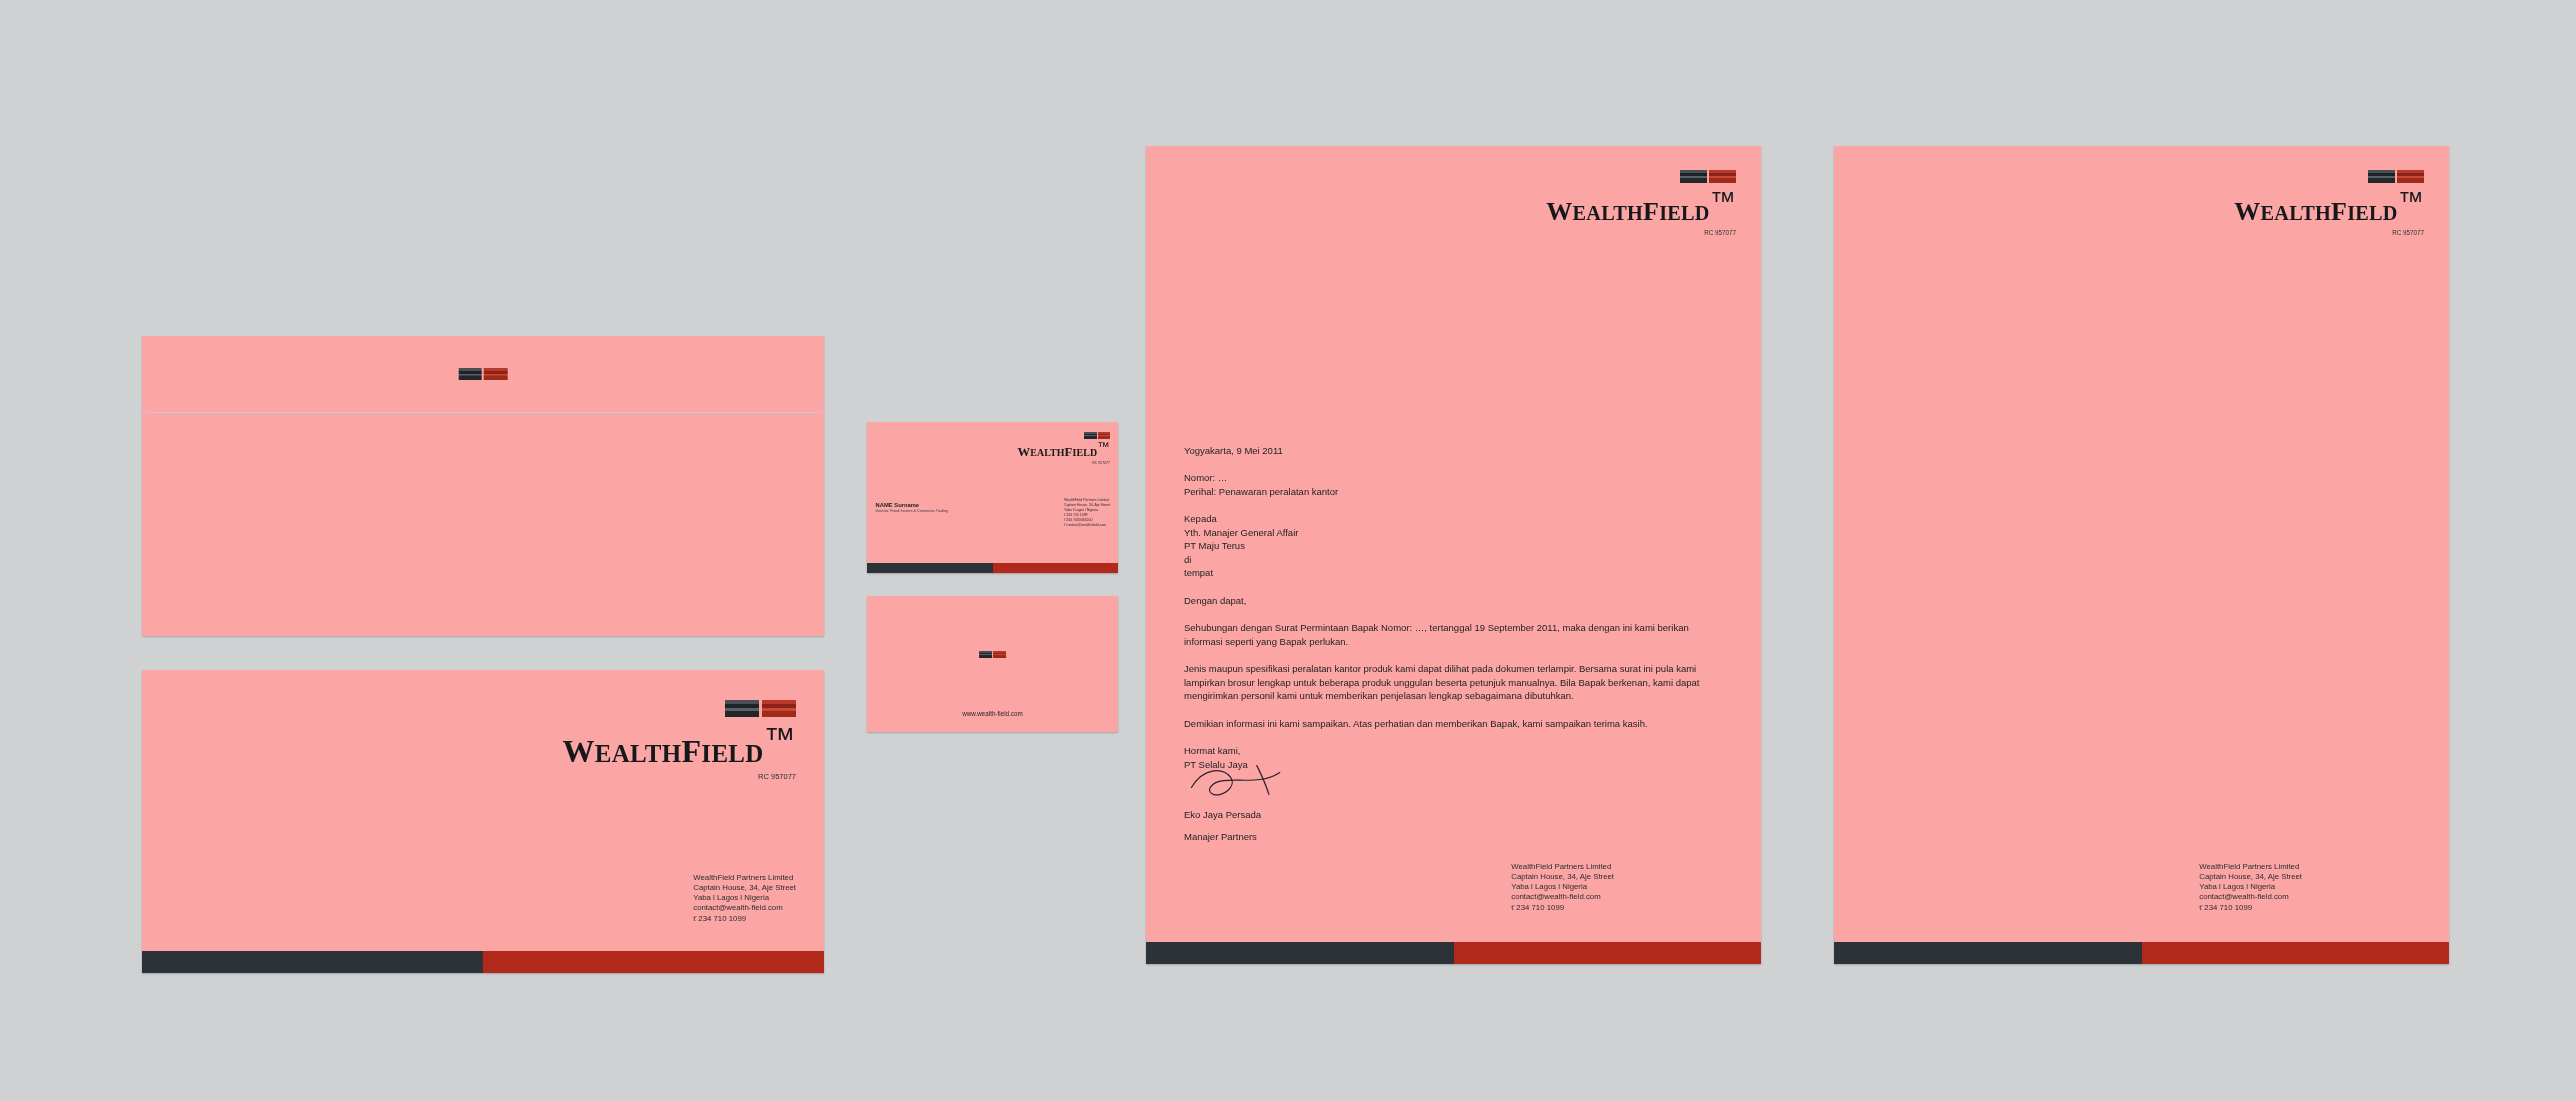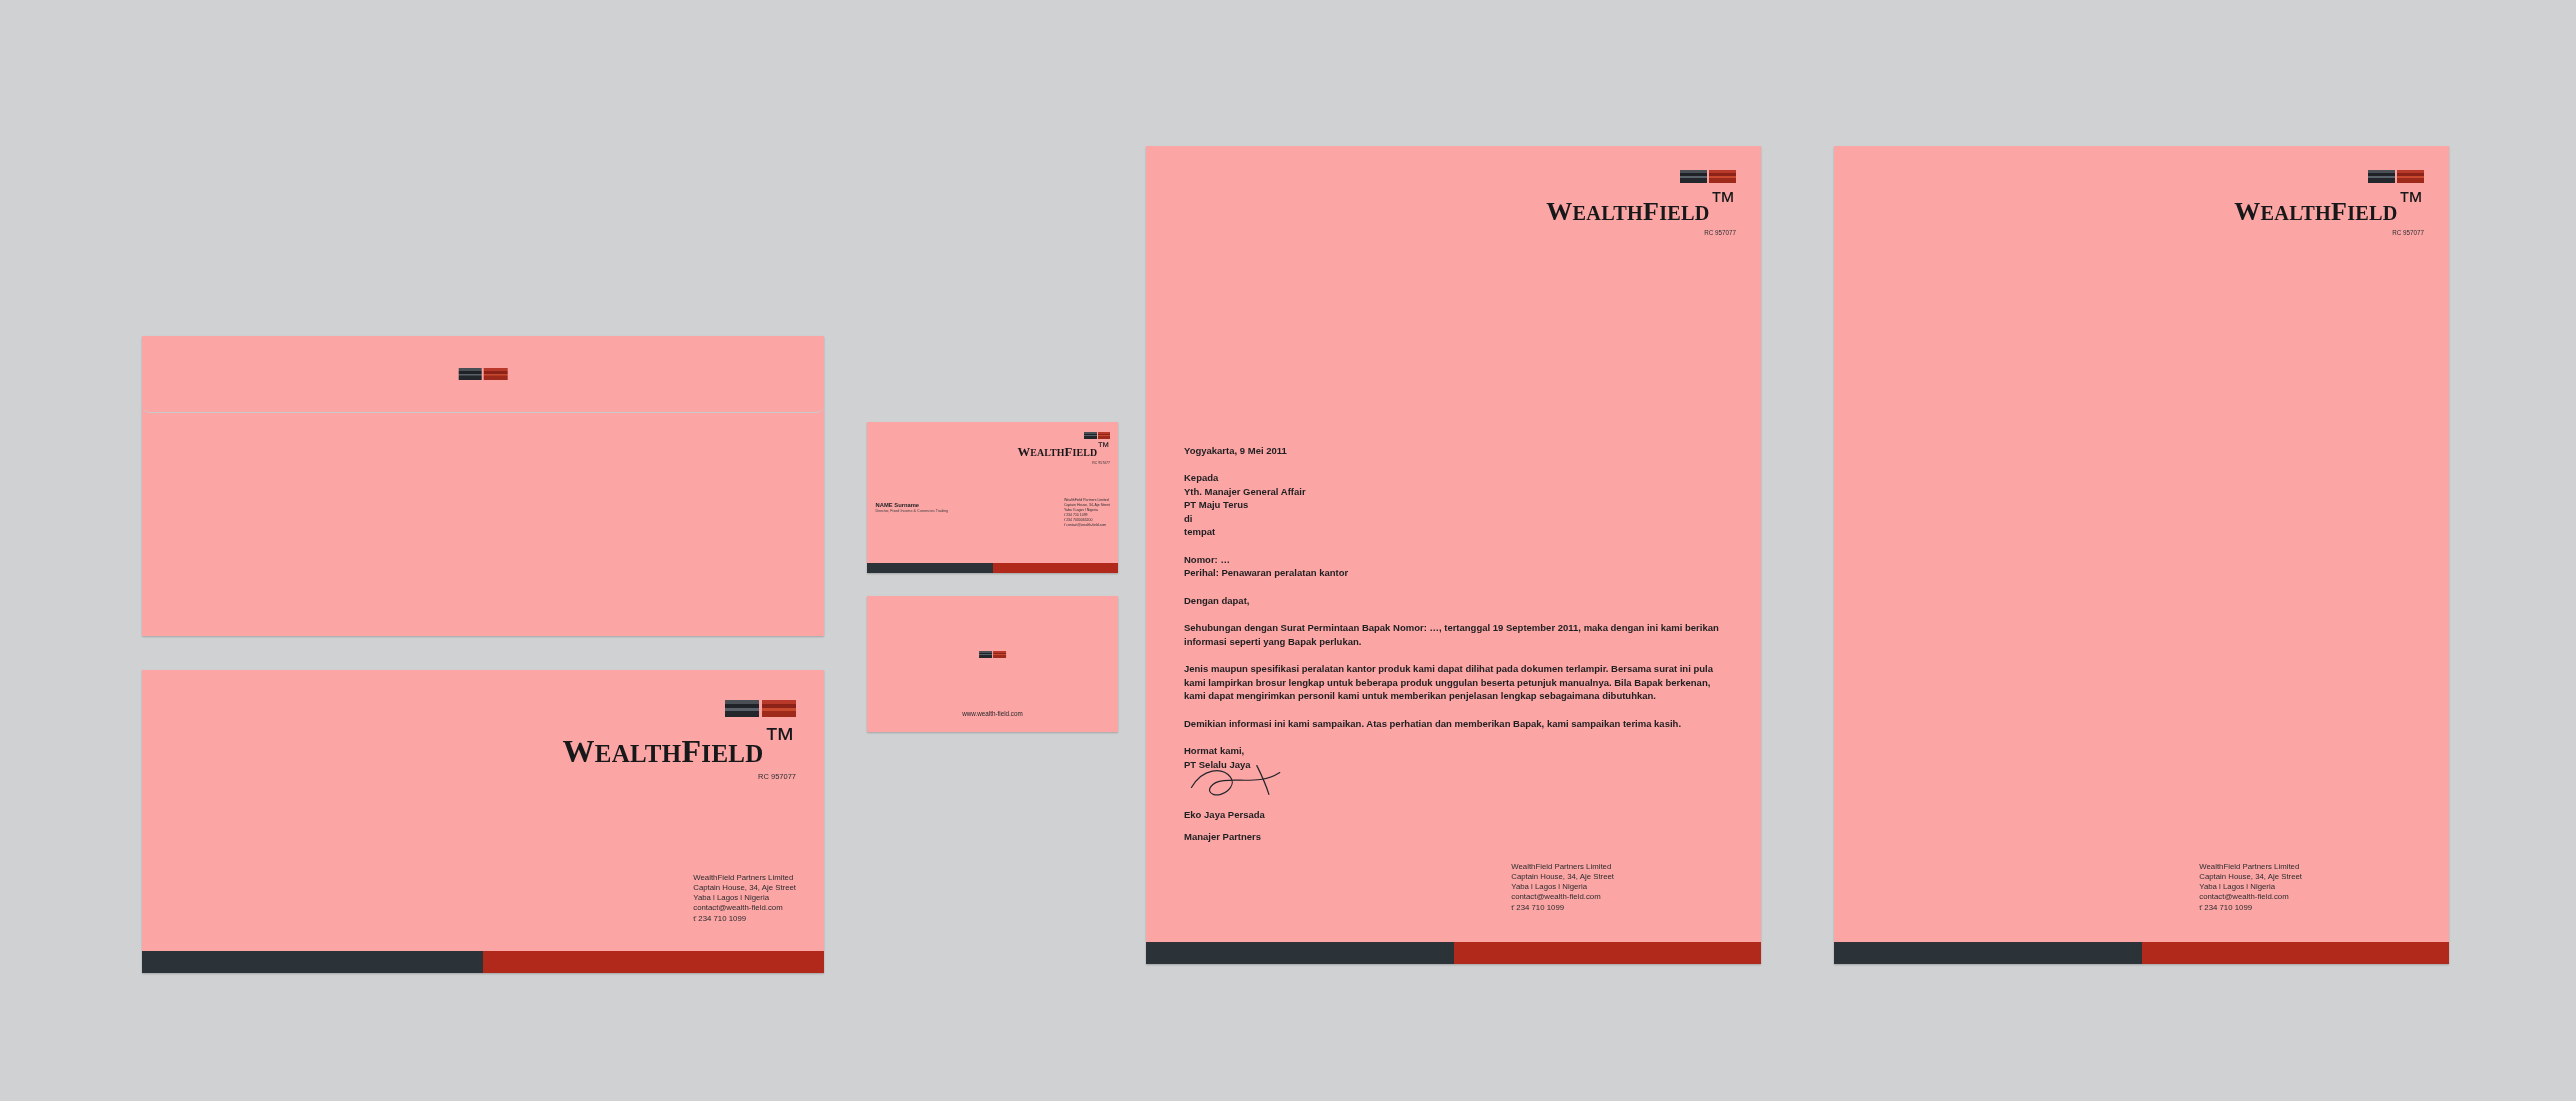--- a/index.html
+++ b/index.html
@@ -217,21 +217,21 @@
   #letter .wordmark { font-size: 26px; }
   #letter .rc { font-size: 6.3px; margin-top: 4.6px; }
   #letter .body {
     position: absolute;
     left: 38px; top: 298px;
     width: 535px;
     font-size: 9.5px;
     line-height: 1.42;
     color: #1d1f21;
   }
-  #letter .body p { margin: 0 0 14px 0; white-space: pre-line; font-weight: bold; }
+  #letter .body p { margin: 0 0 14px 0; white-space: pre-line; }
   #letter .sign-wrap { position: relative; height: 64px; margin-bottom: 0; }
   #letter .sign-wrap svg { position: absolute; left: 3.5px; top: 4.6px; }
   #letter .addr {
     position: absolute;
     right: 147px; bottom: 51px;
     font-size: 7.8px;
     text-align: left;
   }
   #letter .footbar { height: 22px; }
   #letter .footbar .dark { width: 50%; }
@@ -333,27 +333,27 @@
     <div class="logo-marks">
       <span class="mark dark"></span>
       <span class="mark red"></span>
     </div>
     <div class="wordmark"><span>W</span><span class="small">EALTH</span><span>F</span><span class="small">IELD</span><span class="tm">™</span></div>
     <div class="rc">RC 957077</div>
   </div>
 
   <div class="body">
     <p>Yogyakarta, 9 Mei 2011</p>
+    <p>Nomor: …
+Perihal: Penawaran peralatan kantor</p>
     <p>Kepada
 Yth. Manajer General Affair
 PT Maju Terus
 di
 tempat</p>
-    <p>Nomor: …
-Perihal: Penawaran peralatan kantor</p>
     <p>Dengan dapat,</p>
     <p>Sehubungan dengan Surat Permintaan Bapak Nomor: …, tertanggal 19 September 2011, maka dengan ini kami berikan informasi seperti yang Bapak perlukan.</p>
     <p>Jenis maupun spesifikasi peralatan kantor produk kami dapat dilihat pada dokumen terlampir. Bersama surat ini pula kami lampirkan brosur lengkap untuk beberapa produk unggulan beserta petunjuk manualnya. Bila Bapak berkenan, kami dapat mengirimkan personil kami untuk memberikan penjelasan lengkap sebagaimana dibutuhkan.</p>
     <p>Demikian informasi ini kami sampaikan. Atas perhatian dan memberikan Bapak, kami sampaikan terima kasih.</p>
     <div class="sign-wrap">
       <p style="margin-bottom:4px">Hormat kami,
 PT Selalu Jaya</p>
       <svg width="109" height="44" viewBox="0 0 190 76" style="top:17.3px">
         <path d="M6 44 C 26 10, 60 8, 74 26 C 86 42, 60 62, 44 56 C 30 51, 40 34, 62 32 C 94 29, 130 38, 160 18" fill="none" stroke="#23252a" stroke-width="2.1" stroke-linecap="round"></path>
         <path d="M120 6 C 128 22, 136 40, 141 56" fill="none" stroke="#23252a" stroke-width="2.1" stroke-linecap="round"></path>

